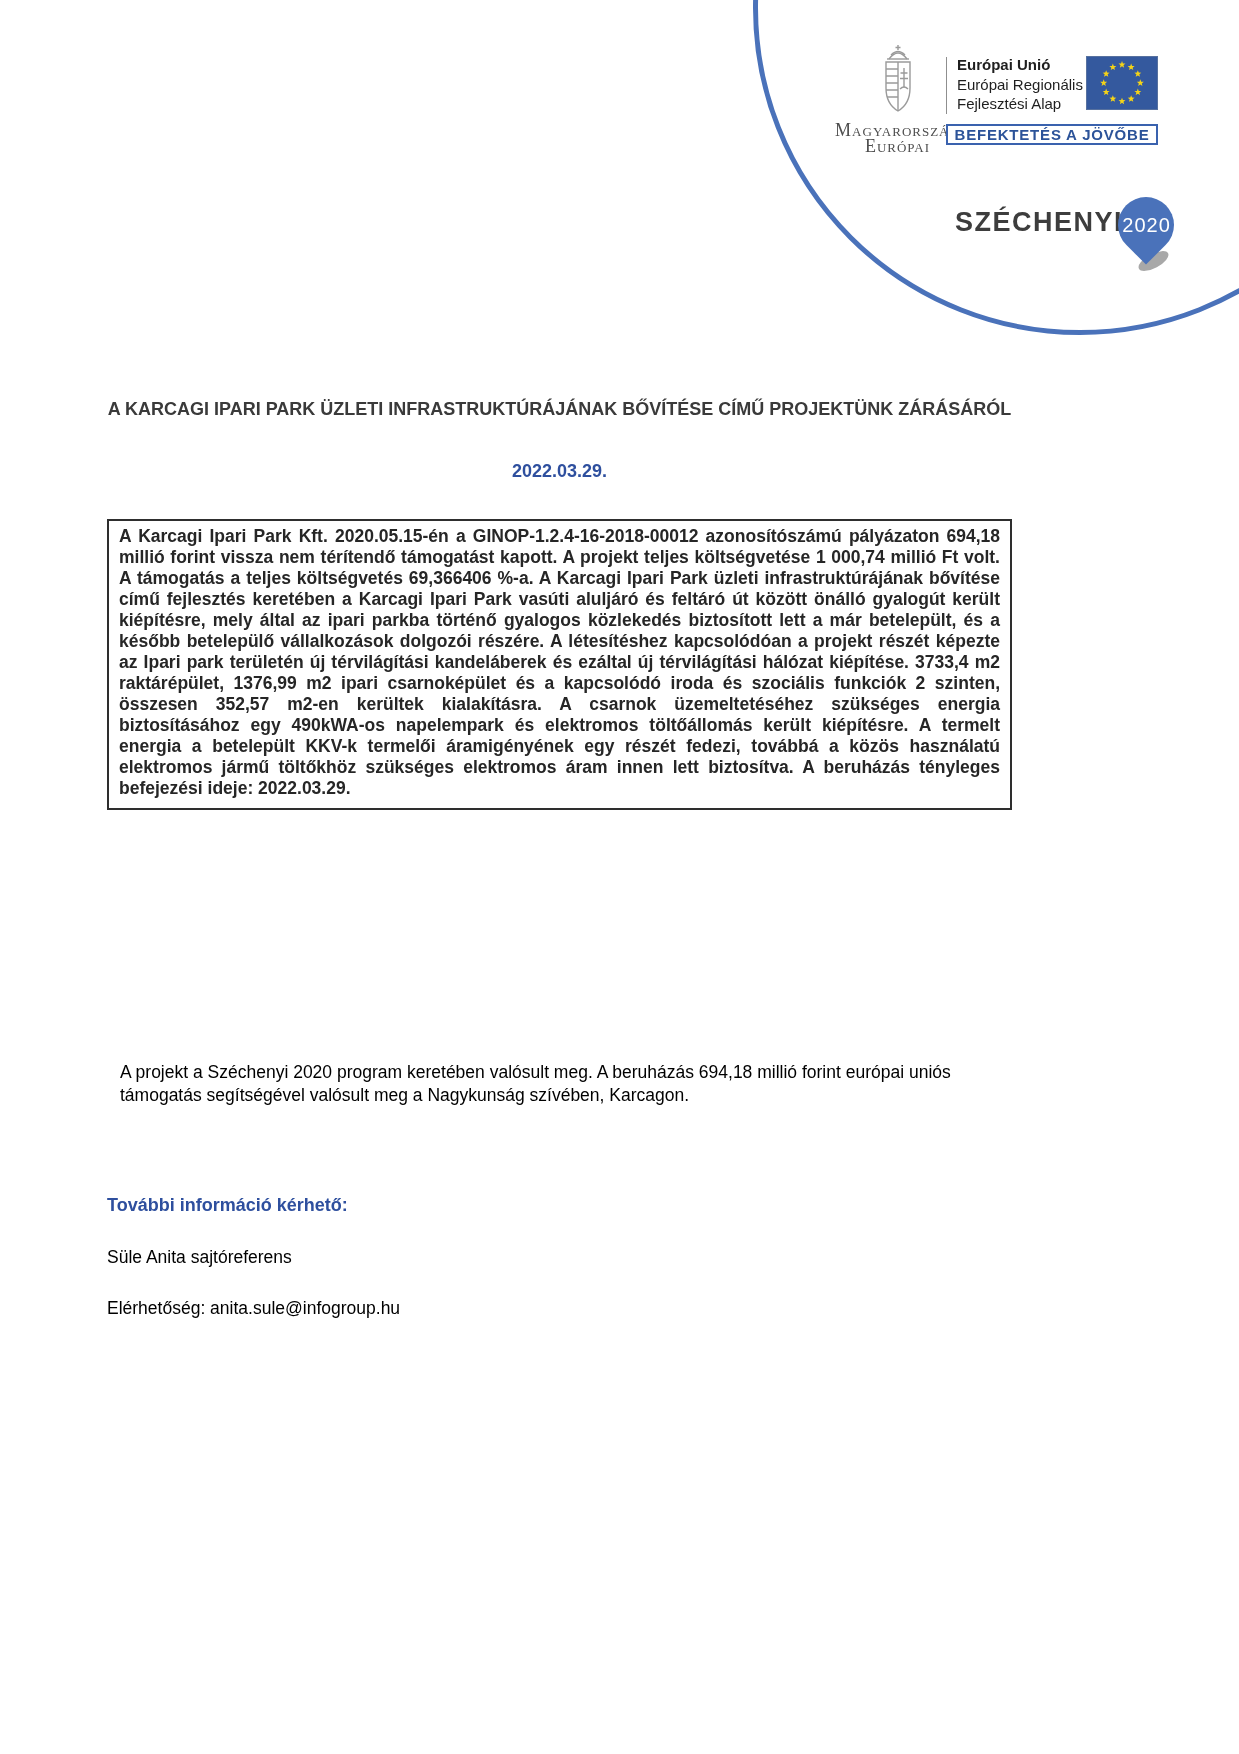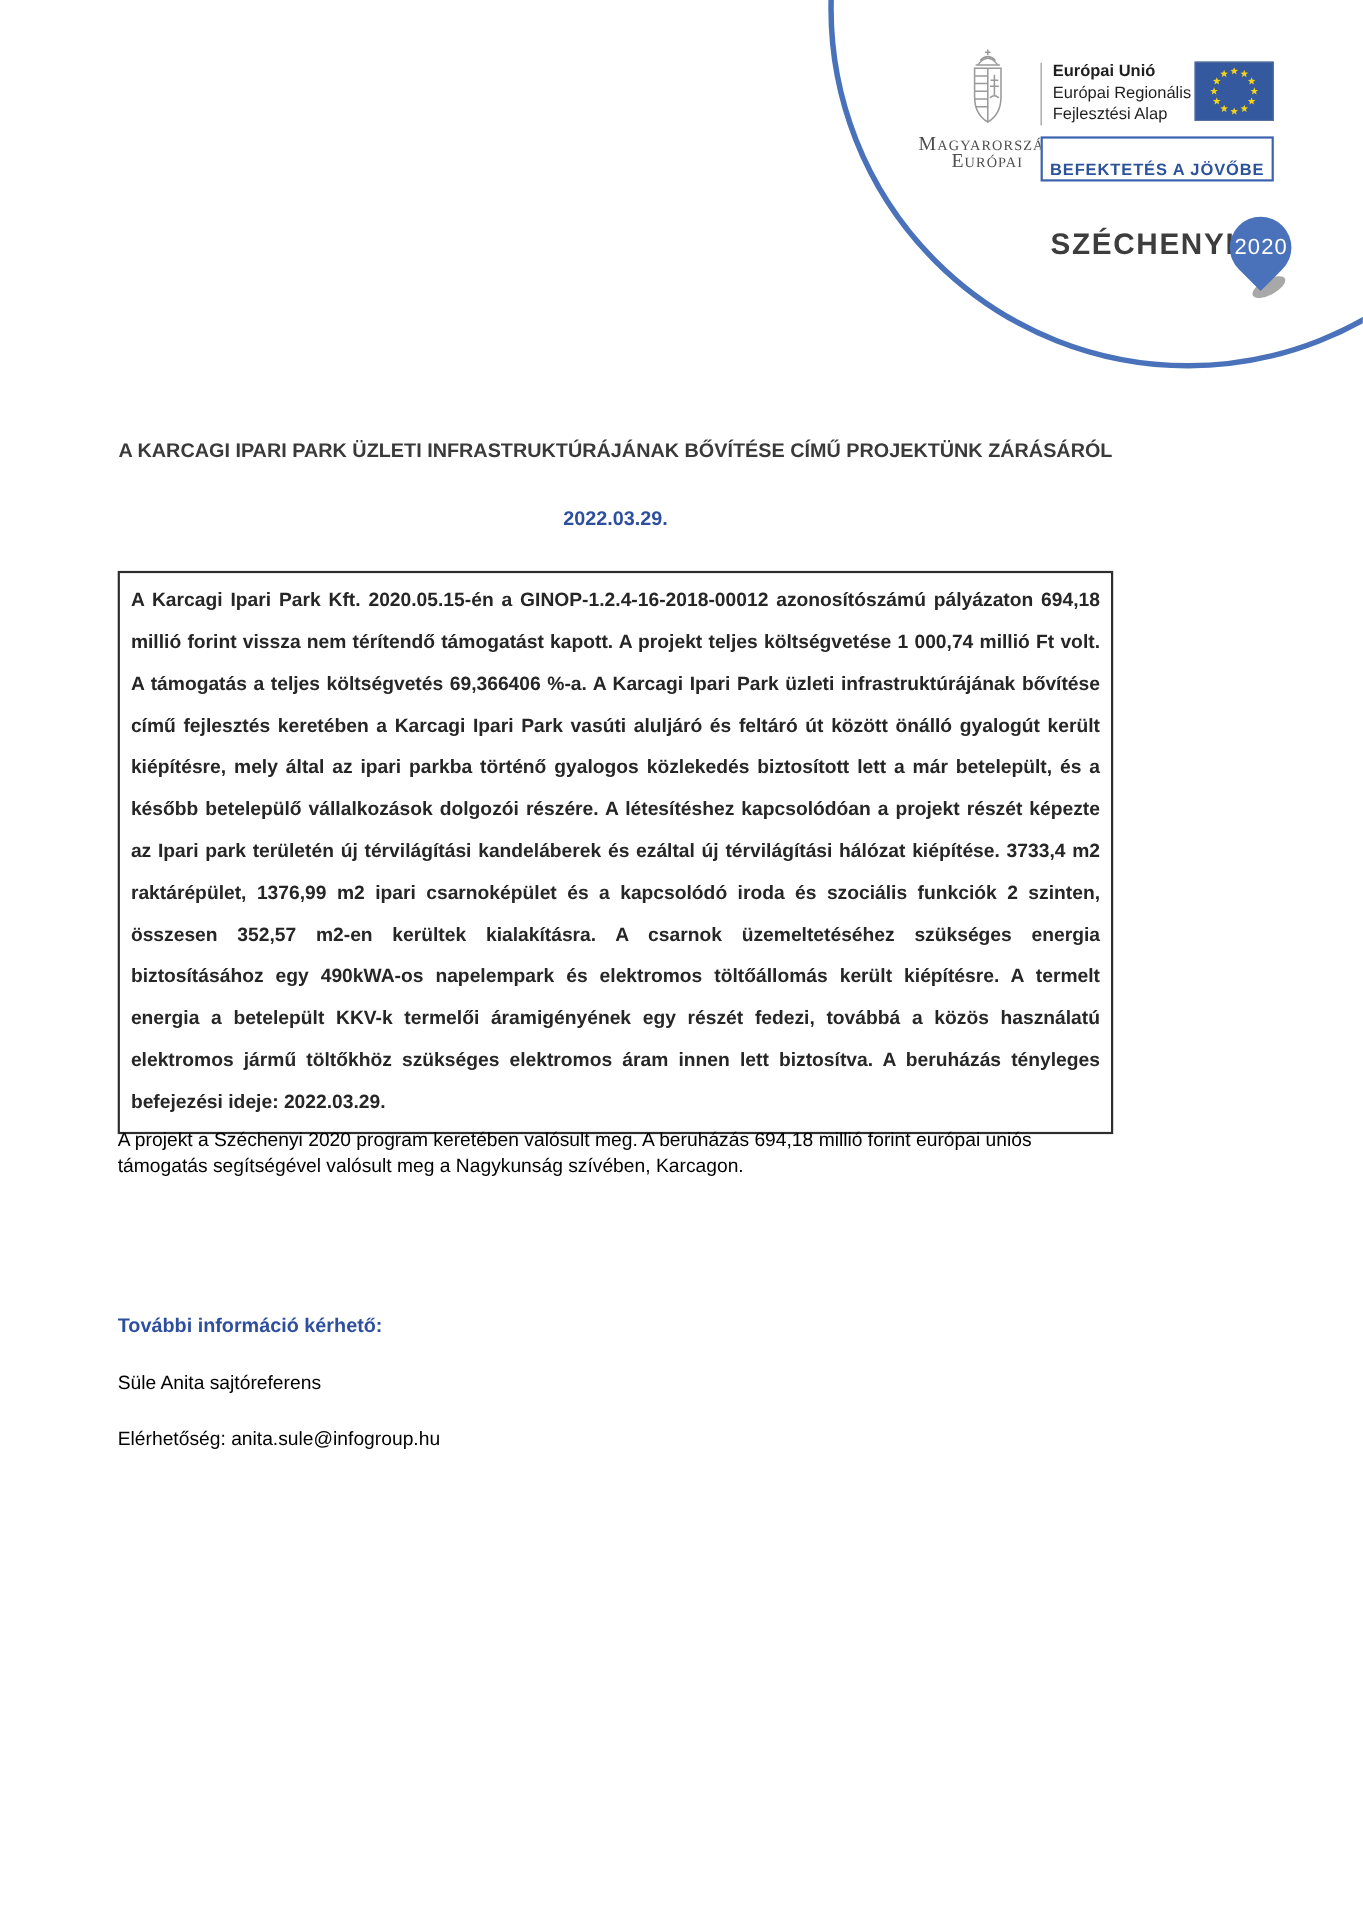--- a/index.html
+++ b/index.html
@@ -22,21 +22,21 @@
   
   .eu-divider{position:absolute;left:946px;top:57px;width:1px;height:57px;background:#8f8f8f;}
   .eu-text{position:absolute;left:957px;top:55px;font-size:15px;line-height:19.5px;color:#1f1f1f;}
   .eu-text .bold{font-weight:bold;}
   .eu-flag{
     position:absolute;left:1086px;top:56px;width:72px;height:54px;
     background:var(--flag-blue,#34599e);border:1px solid #57719f;box-sizing:border-box;
   }
   .eu-flag svg{width:100%;height:100%;display:block;}
   .invest-banner{
-    position:absolute;left:946px;top:124px;width:212px;height:41px;box-sizing:border-box;
+    position:absolute;left:946px;top:124px;width:212px;height:21px;box-sizing:border-box;
     border:2px solid #3a62ae;display:flex;align-items:flex-end;justify-content:center;
     color:var(--banner-blue,#2c5399);font-weight:bold;font-size:15px;letter-spacing:0.8px;
     background:#fff;
   }
   
   .szechenyi-text{
     position:absolute;left:955px;top:207px;font-size:27px;font-weight:bold;
     color:#3d3d3d;letter-spacing:1.5px;
   }
   .pin-shadow{
@@ -54,24 +54,24 @@
   
   .col{position:absolute;left:107px;width:905px;}
   .doc-title{top:341px;text-align:center;font-size:30px;font-weight:bold;
     color:var(--accent-blue,#2e4f9e);letter-spacing:0.5px;}
   .doc-subtitle{top:394px;text-align:center;font-size:18px;font-weight:bold;
     color:#3a3a3a;line-height:30px;}
   .doc-date{top:461px;text-align:center;font-size:18px;font-weight:bold;
     color:var(--accent-blue,#2e4f9e);}
   .lead-box{
     top:519px;border:2px solid #2e2e2e;box-sizing:border-box;padding:5px 10px 9px;
-    font-size:17.5px;font-weight:bold;color:#262626;line-height:38px;text-align:justify;
+    font-size:17.5px;font-weight:bold;color:#262626;line-height:21px;text-align:justify;
   }
   .body-para{font-size:17.5px;line-height:23px;color:#000;}
-  .para1{top:1025px;}
+  .para1{top:1061px;margin-left:13px;}
   .para2{top:1074px;}
   .para3{top:1127px;}
   .info-heading{top:1195px;font-size:18px;font-weight:bold;color:var(--accent-blue,#2e4f9e);}
   .contact-name{top:1246px;font-size:17.5px;}
   .contact-email{top:1297px;font-size:17.5px;}
 </style>
 </head>
 <body>
 
 <div class="page">

